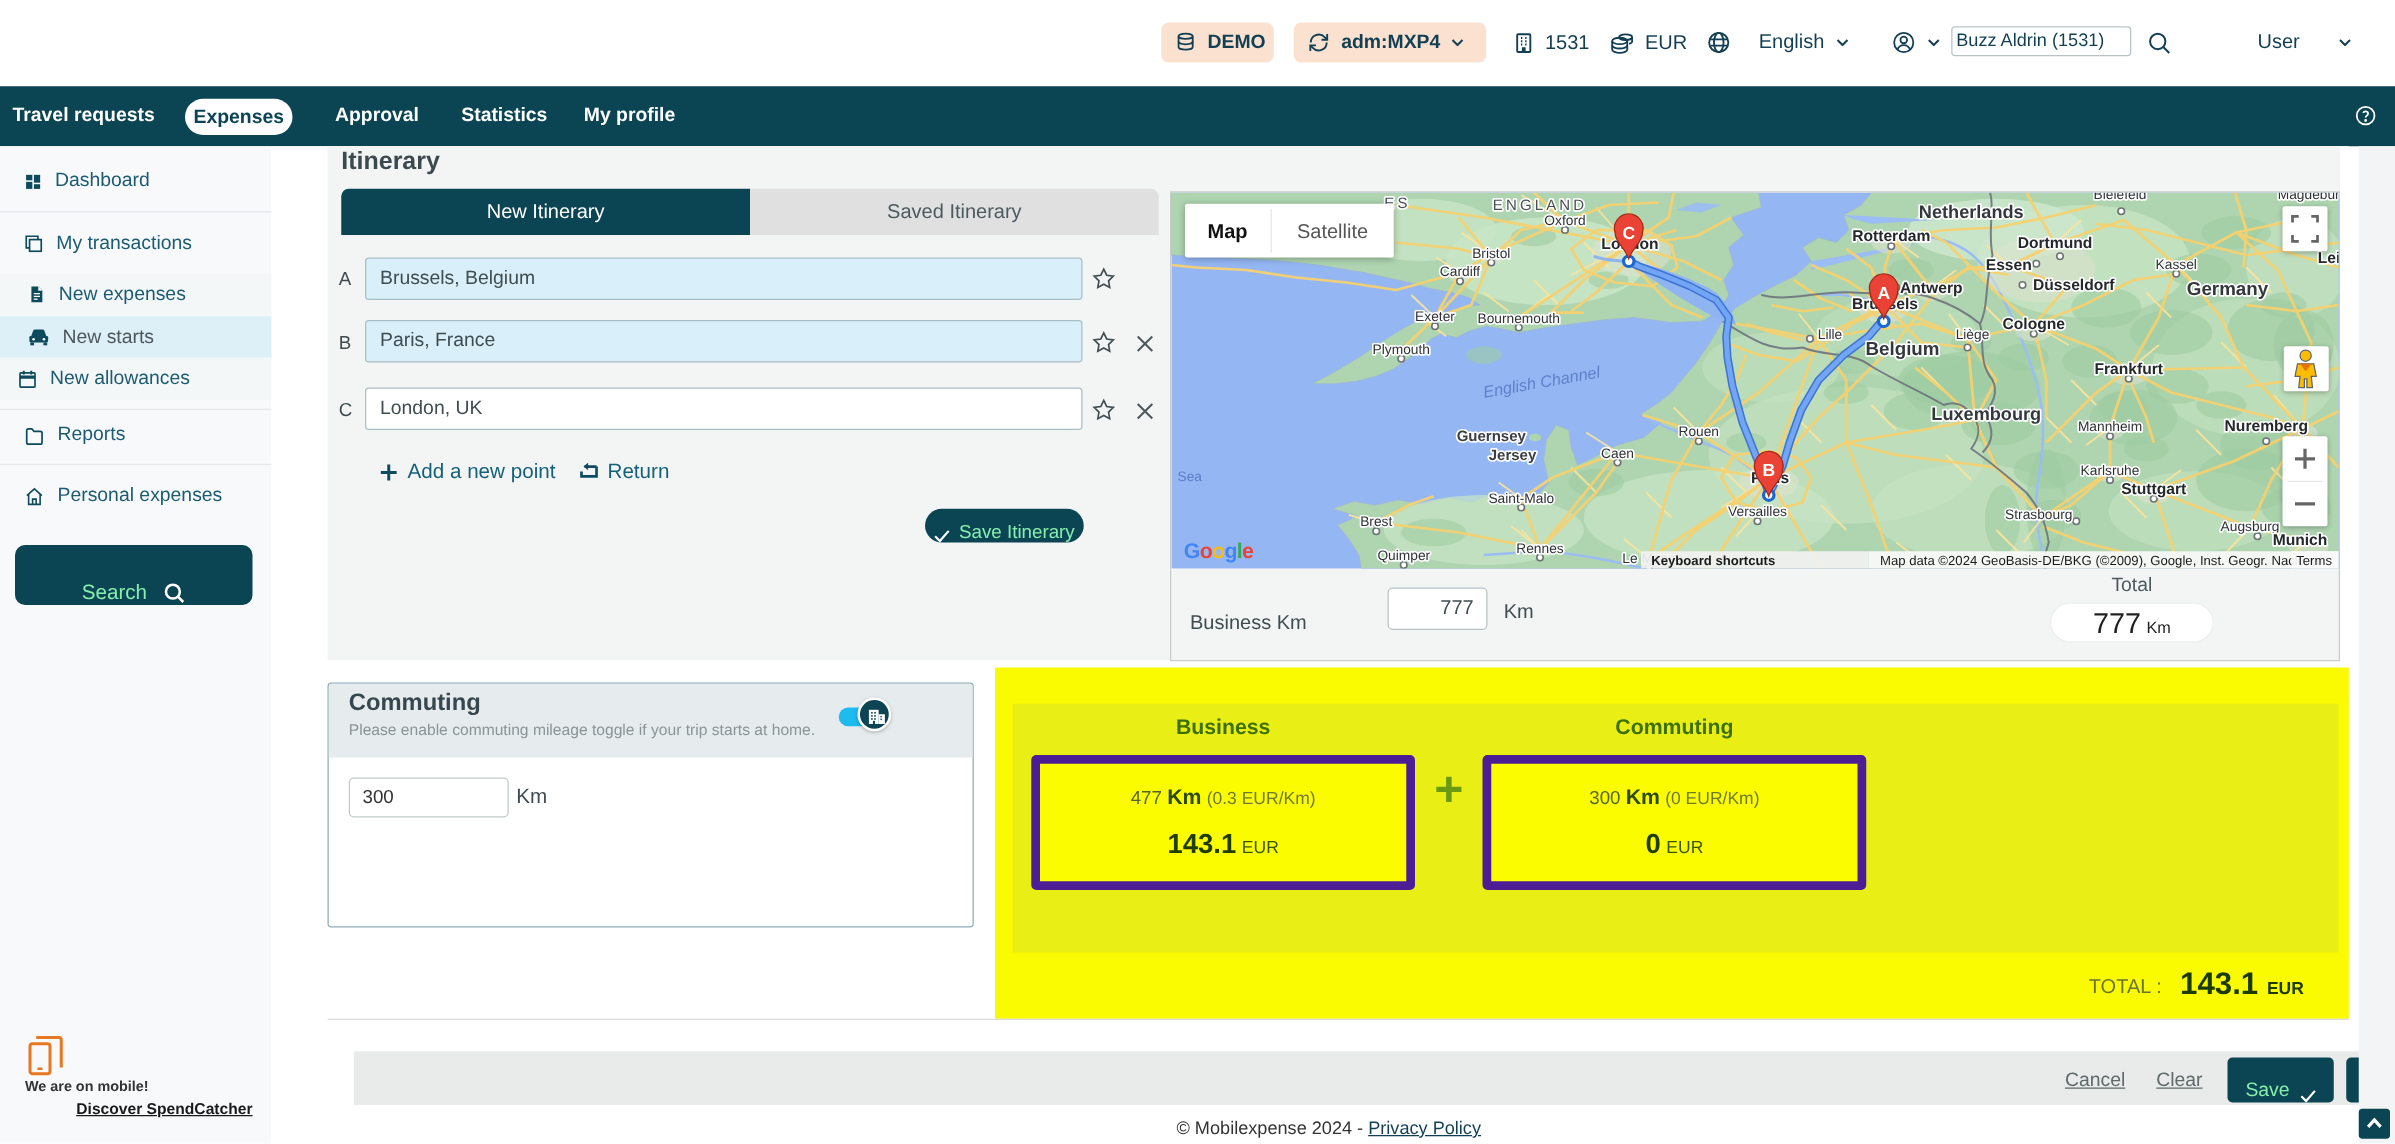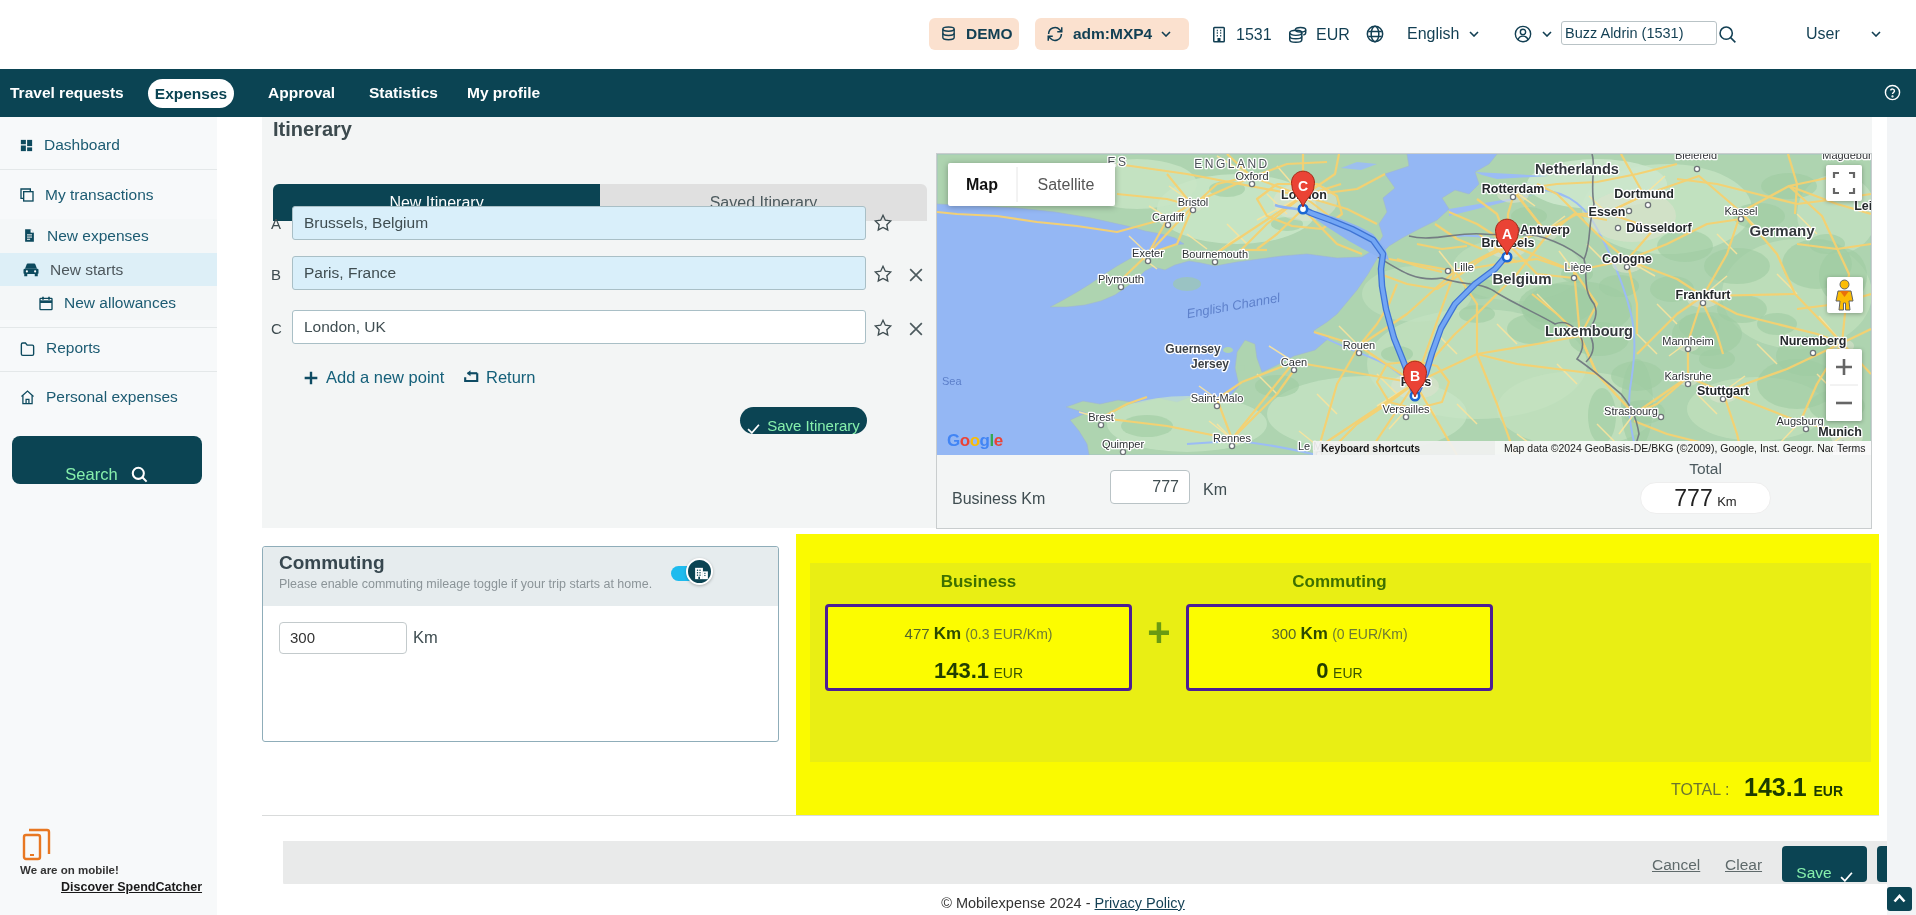--- a/index.html
+++ b/index.html
@@ -4,45 +4,45 @@
 <style>
 * { margin:0; padding:0; box-sizing:border-box; }
 html,body { width:1916px; height:915px; overflow:hidden; background:#fff; font-family:"Liberation Sans", sans-serif; }
 #page { position:relative; width:1916px; height:915px; background:#fff; }
 
 #hdr { position:absolute; left:0; top:0; width:1916px; height:69px; background:#fff; color:#14465a; }
 .pill { position:absolute; top:18px; height:32px; background:#fbe1cf; border-radius:6px; display:flex; align-items:center; gap:9px; padding:0 11px; font-weight:bold; font-size:15.5px; color:#123f53; }
 .pill svg { flex-shrink:0; }
 .hitem { position:absolute; display:flex; align-items:center; gap:8px; font-size:16px; color:#123f53; }
 .caret { width:10px; height:6px; }
-#hsearch { position:absolute; left:1561px; top:21px; width:156px; height:24px; border:1px solid #b9c3c6; border-radius:3px; font-size:14.5px; color:#123f53; padding:0 3px; font-family:"Liberation Sans",sans-serif; }
+#hsearch { position:absolute; left:1561px; top:21px; width:144px; height:24px; border:1px solid #b9c3c6; border-radius:3px; font-size:14.5px; color:#123f53; padding:0 3px; font-family:"Liberation Sans",sans-serif; }
 
 #nav { position:absolute; left:0; top:69px; width:1916px; height:48px; background:#0b4453; color:#fff; }
 .navitem { position:absolute; top:0; height:48px; display:flex; align-items:center; font-size:15.5px; font-weight:bold; color:#fff; }
 #nav-exp { background:#fff; color:#0b4453; border-radius:15px; height:29px; top:10px; width:86px; justify-content:center; padding:0; }
 
 #side { position:absolute; left:0; top:117px; width:217px; height:798px; background:#f7f9fa; z-index:5; }
 .sitem { position:absolute; left:0; width:217px; display:flex; align-items:center; gap:10px; padding-left:19px; font-size:15.5px; color:#1c5b72; }
 .sitem svg { flex-shrink:0; }
 .sdiv { position:absolute; left:0; width:217px; height:1px; background:#e4e8e9; }
 
 #main { position:absolute; left:217px; top:117px; width:1662px; height:798px; background:#fff; }
 #itpanel { position:absolute; left:45px; top:0px; width:1610px; height:411px; background:#f3f5f5; }
 h1.it { position:absolute; left:56px; top:1px; font-size:20px; color:#3c4a4e; }
-.tab { position:absolute; top:34px; height:37px; width:327px; display:flex; align-items:center; justify-content:center; font-size:16px;margin-top:33px; }
+.tab { position:absolute; top:34px; height:37px; width:327px; display:flex; align-items:center; justify-content:center; font-size:16px; }
 .ipt-row-label { position:absolute; font-size:15px; color:#3e4c50; }
 .ipt { position:absolute; left:75px; width:574px; height:34px; border:1px solid #a9bfc6; border-radius:3px; font-size:15.5px; color:#3f4d51; padding:0 11px; font-family:"Liberation Sans",sans-serif; }
 .icon-btn { position:absolute; width:20px; height:20px; }
 
 #commute { position:absolute; left:45px; top:429px; width:517px; height:196px; border:1px solid #8fadb9; border-radius:3px; background:#fff; }
 #commute .chead { position:absolute; left:0; top:0; right:0; height:59px; background:#e6ecee; border-radius:3px 3px 0 0; }
 
 #yellow { position:absolute; left:579px; top:417px; width:1083px; height:281px; background:#fafa00; }
 #yinner { position:absolute; left:14px; top:11px; width:1061px; height:199px; background:#e9ee14;margin-top:18px; }
-.ybox { position:absolute; top:41px; width:307px; height:87px; background:#fcfc00; border:3px solid #4c1d95; border-radius:4px; text-align:center; }
+.ybox { position:absolute; top:41px; width:307px; height:108px; background:#fcfc00; border:7px solid #4c1d95; border-radius:4px; text-align:center; }
 
 #botbar { position:absolute; left:30px; top:724px; width:1868px; height:47px; background:#e9eaea; border-radius:0 0 6px 6px;margin-left:36px; }
 .btn-teal { background:#0b4453; color:#86efac; border-radius:4px; position:absolute; display:flex; align-items:flex-end; justify-content:center; }
 #footer { position:absolute; left:0; top:884px; width:1916px; height:31px; background:#fff; font-size:14.5px; color:#333; text-align:center; padding-top:11px; padding-left:210px; }
 #scrolltop { position:absolute; left:1887px; top:887px; width:25px; height:24px; background:#0b4453; border-radius:3px; z-index:3; }
 </style>
 </head>
 <body>
 <div id="page">
 
@@ -154,21 +154,21 @@
     <svg width="18" height="15" viewBox="0 0 24 20" fill="#0d4a5e">
           <path d="M4 9l2-5.5A2 2 0 0 1 7.9 2h8.2a2 2 0 0 1 1.9 1.5L20 9z"></path>
           <rect x="2" y="9" width="20" height="7" rx="1.5"></rect>
           <rect x="3" y="16" width="4" height="3"></rect>
           <rect x="17" y="16" width="4" height="3"></rect>
           <circle cx="6.5" cy="12.5" r="1.4" fill="#fff"></circle>
           <circle cx="17.5" cy="12.5" r="1.4" fill="#fff"></circle>
         </svg>
     <span style="color:#4d575c;">New starts</span>
       </div>
-  <div class="sitem" style="top:169px; height:34px; padding-left:38px;">
+  <div class="sitem" style="top:169px; height:34px; padding-left:14px;">
     <svg width="16" height="16" viewBox="0 0 24 24" fill="none" stroke="#0d4a5e" stroke-width="2">
           <rect x="3" y="5" width="18" height="17" rx="1"></rect>
           <path d="M3 10h18" stroke-width="4"></path>
           <path d="M7.5 2.5V7M16.5 2.5V7" stroke-width="2.4"></path>
         </svg>
     New allowances</div>
   <div class="sdiv" style="top:210px;"></div>
   <div class="sitem" style="top:213px; height:36px;">
     <svg width="17" height="15" viewBox="0 0 24 22" fill="none" stroke="#0d4a5e" stroke-width="2">
           <path d="M3 19V5a2 2 0 0 1 2-2h4l2.5 3H19a2 2 0 0 1 2 2v11a2 2 0 0 1-2 2H5a2 2 0 0 1-2-2z"></path>

